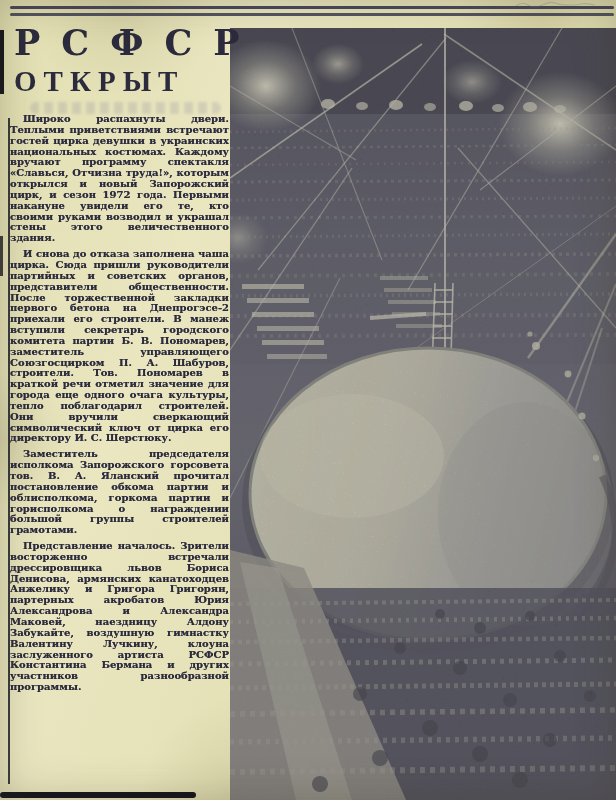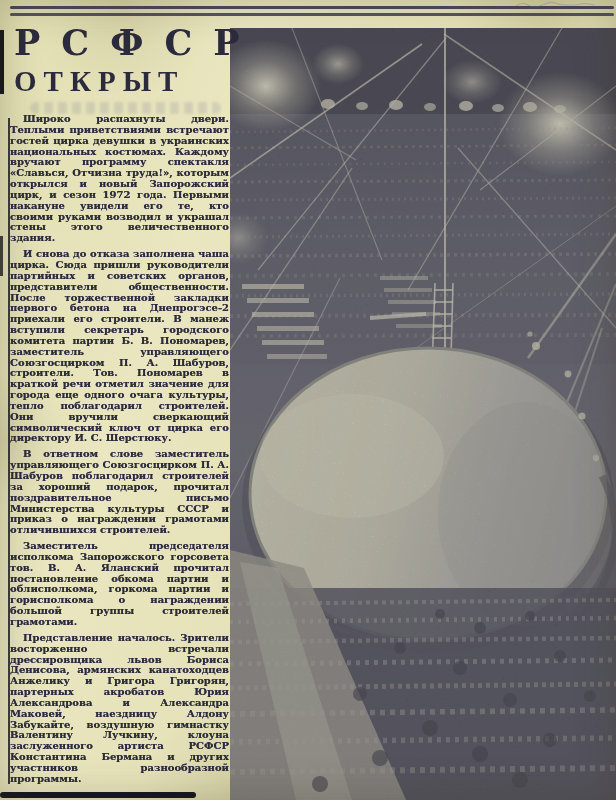--- a/index.html
+++ b/index.html
@@ -65,21 +65,20 @@
 
 <div class="column">
   <div class="headline">
     <div class="hl1">РСФСР</div>
     <div class="hl2">ОТКРЫТ</div>
   </div>
   <div class="ghost"></div>
   <div class="body-text">
     <p>Широко распахнуты двери. Теплыми приветствиями встречают гостей цирка девушки в украинских национальных костюмах. Каждому вручают программу спектакля «Славься, Отчизна труда!», которым открылся и новый Запорожский цирк, и сезон 1972 года. Первыми накануне увидели его те, кто своими руками возводил и украшал стены этого величественного здания.</p>
     <p>И снова до отказа заполнена чаша цирка. Сюда пришли руководители партийных и советских органов, представители общественности. После торжественной закладки первого бетона на Днепрогэсе-2 приехали его строители. В манеж вступили секретарь городского комитета партии Б. В. Пономарев, заместитель управляющего Союзгосцирком П. А. Шабуров, строители. Тов. Пономарев в краткой речи отметил значение для города еще одного очага культуры, тепло поблагодарил строителей. Они вручили сверкающий символический ключ от цирка его директору И. С. Шерстюку.</p>
-    <p>В ответном слове заместитель управляющего Союзгосцирком П. А. Шабуров поблагодарил строителей за хороший подарок, прочитал поздравительное письмо Министерства культуры СССР и приказ о награждении грамотами отличившихся строителей.</p>
     <p>Заместитель председателя исполкома Запорожского горсовета тов. В. А. Яланский прочитал постановление обкома партии и облисполкома, горкома партии и горисполкома о награждении большой группы строителей грамотами.</p>
     <p>Представление началось. Зрители восторженно встречали дрессировщика львов Бориса Денисова, армянских канатоходцев Анжелику и Григора Григорян, партерных акробатов Юрия Александрова и Александра Маковей, наездницу Алдону Забукайте, воздушную гимнастку Валентину Лучкину, клоуна заслуженного артиста РСФСР Константина Бермана и других участников разнообразной программы.</p>
   </div>
 
 </div>
 
 <div class="left-rule"></div>
 <div class="edge-blob-a"></div>
 <div class="edge-blob-b"></div>
 <div class="bottom-rule"></div>

